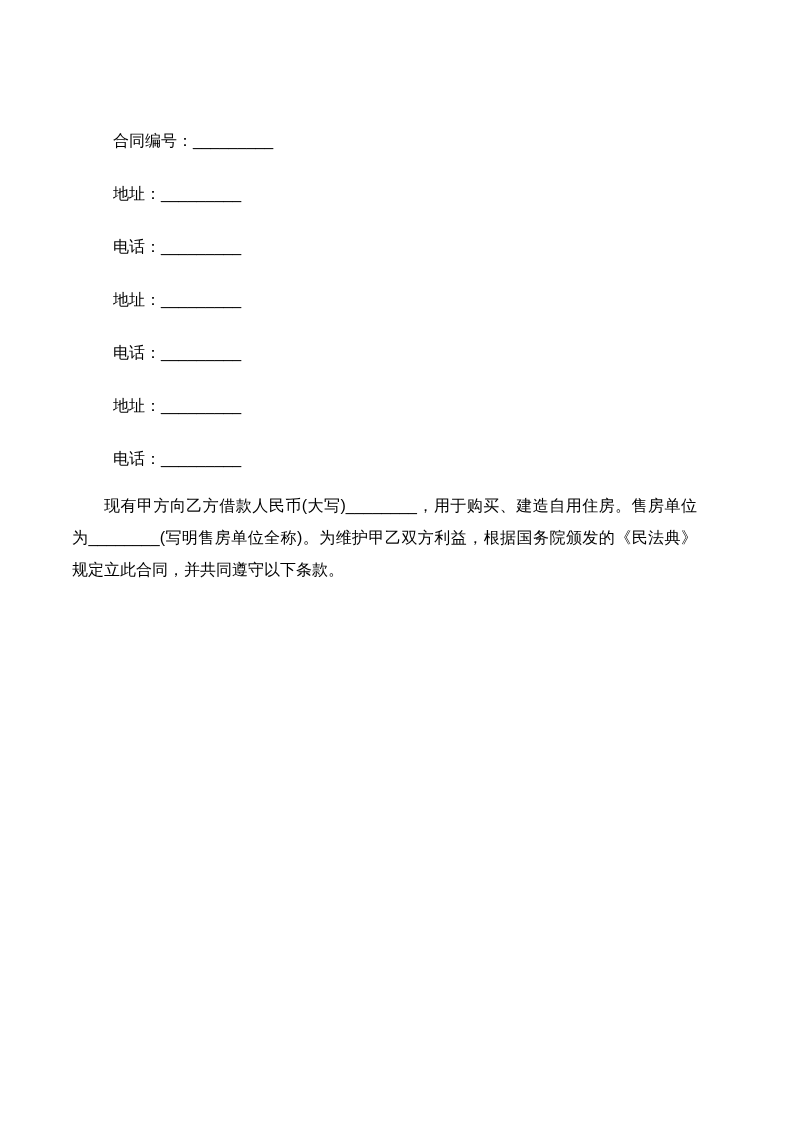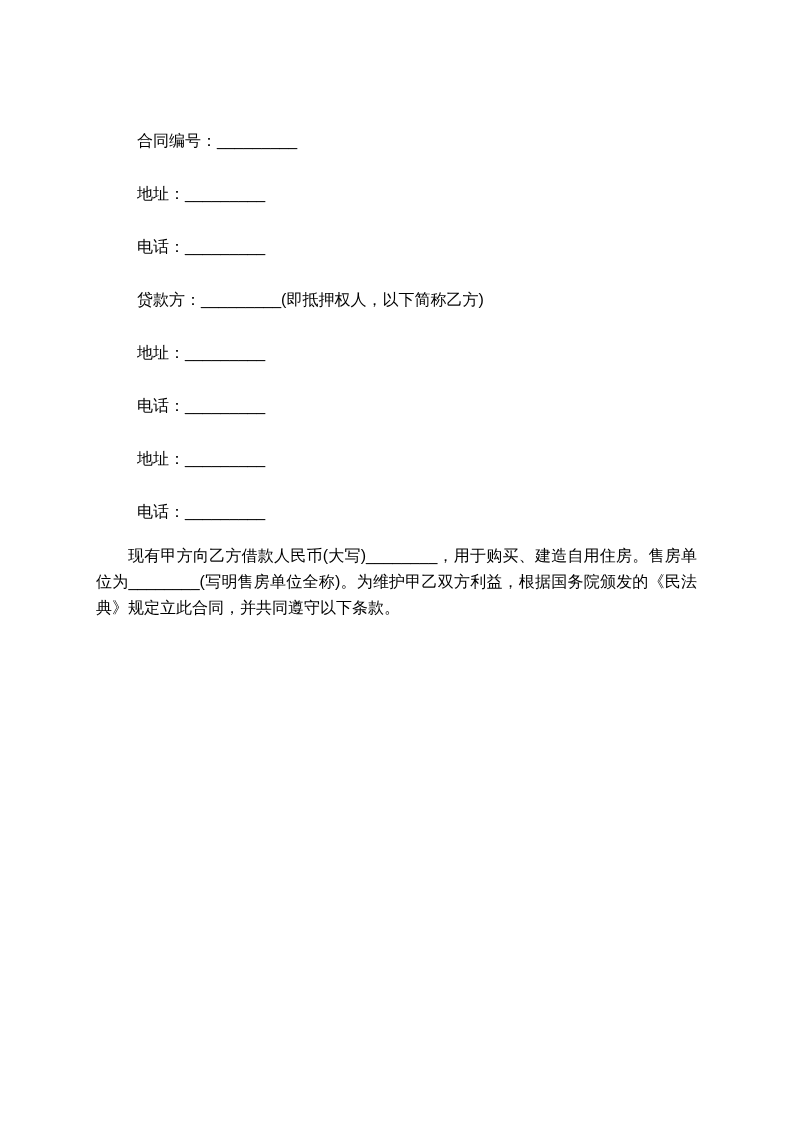--- a/index.html
+++ b/index.html
@@ -6,41 +6,41 @@
     margin: 0;
     padding: 0;
     background: #ffffff;
   }
   .page {
     position: relative;
     width: 793px;
     height: 1122px;
     background: #ffffff;
     box-sizing: border-box;
-    padding: 125px 96px 0 96px;
+    padding: 125px 96px 0 72px;
     font-family: "Liberation Sans", sans-serif;
     color: #000000;
     overflow: hidden;
   }
   .field-line {
     font-size: 16px;
     line-height: 32px;
     margin: 0 0 21px 0;
     text-indent: 41px;
     white-space: nowrap;
   }
   .field-line.last {
     margin-bottom: 15px;
   }
   .blank {
     letter-spacing: 0;
   }
   .para {
     font-size: 16px;
-    line-height: 26px;
+    line-height: 32px;
     margin: 0 0 16px 0;
     text-indent: 32px;
     text-align: justify;
   }
 </style>
 </head>
 <body>
 
 <div class="page">
 
@@ -51,23 +51,20 @@
 
 
   <div class="field-line">
     <span>地址：</span><span class="blank">_________</span><span></span>
   </div>
 
   <div class="field-line">
     <span>电话：</span><span class="blank">_________</span><span></span>
   </div>
 
-  <div class="field-line">
-    <span>贷款方：</span><span class="blank">_________</span><span>(即抵押权人，以下简称乙方)</span>
-  </div>
 
   <div class="field-line">
     <span>地址：</span><span class="blank">_________</span><span></span>
   </div>
 
   <div class="field-line">
     <span>电话：</span><span class="blank">_________</span><span></span>
   </div>
 
 

